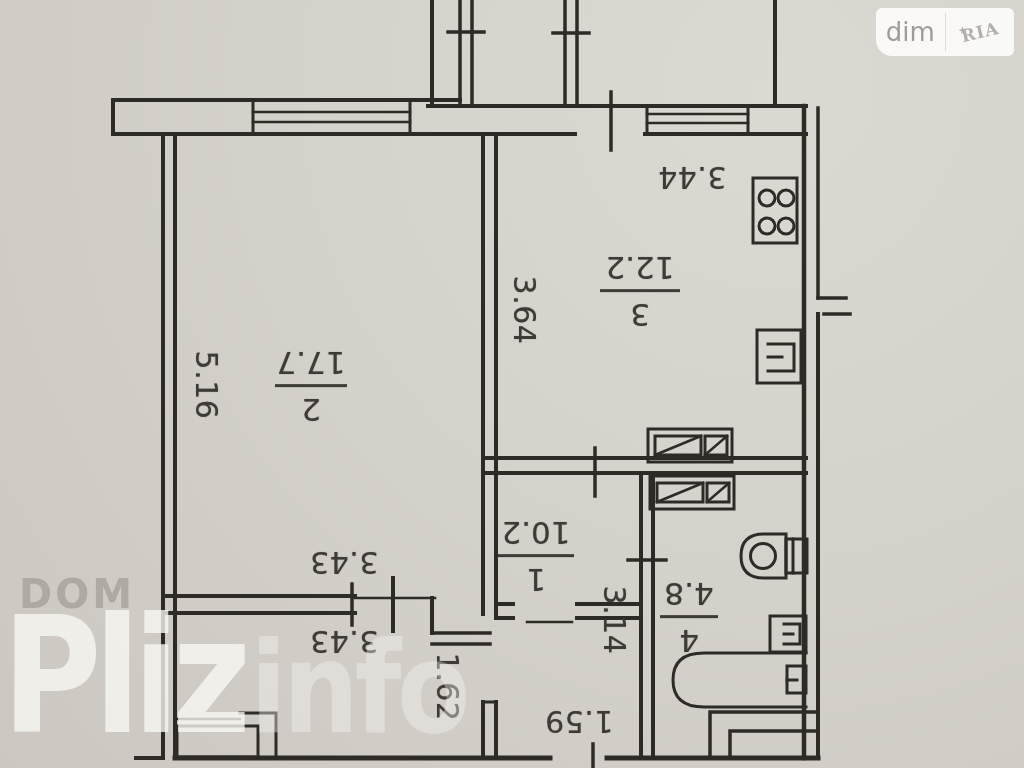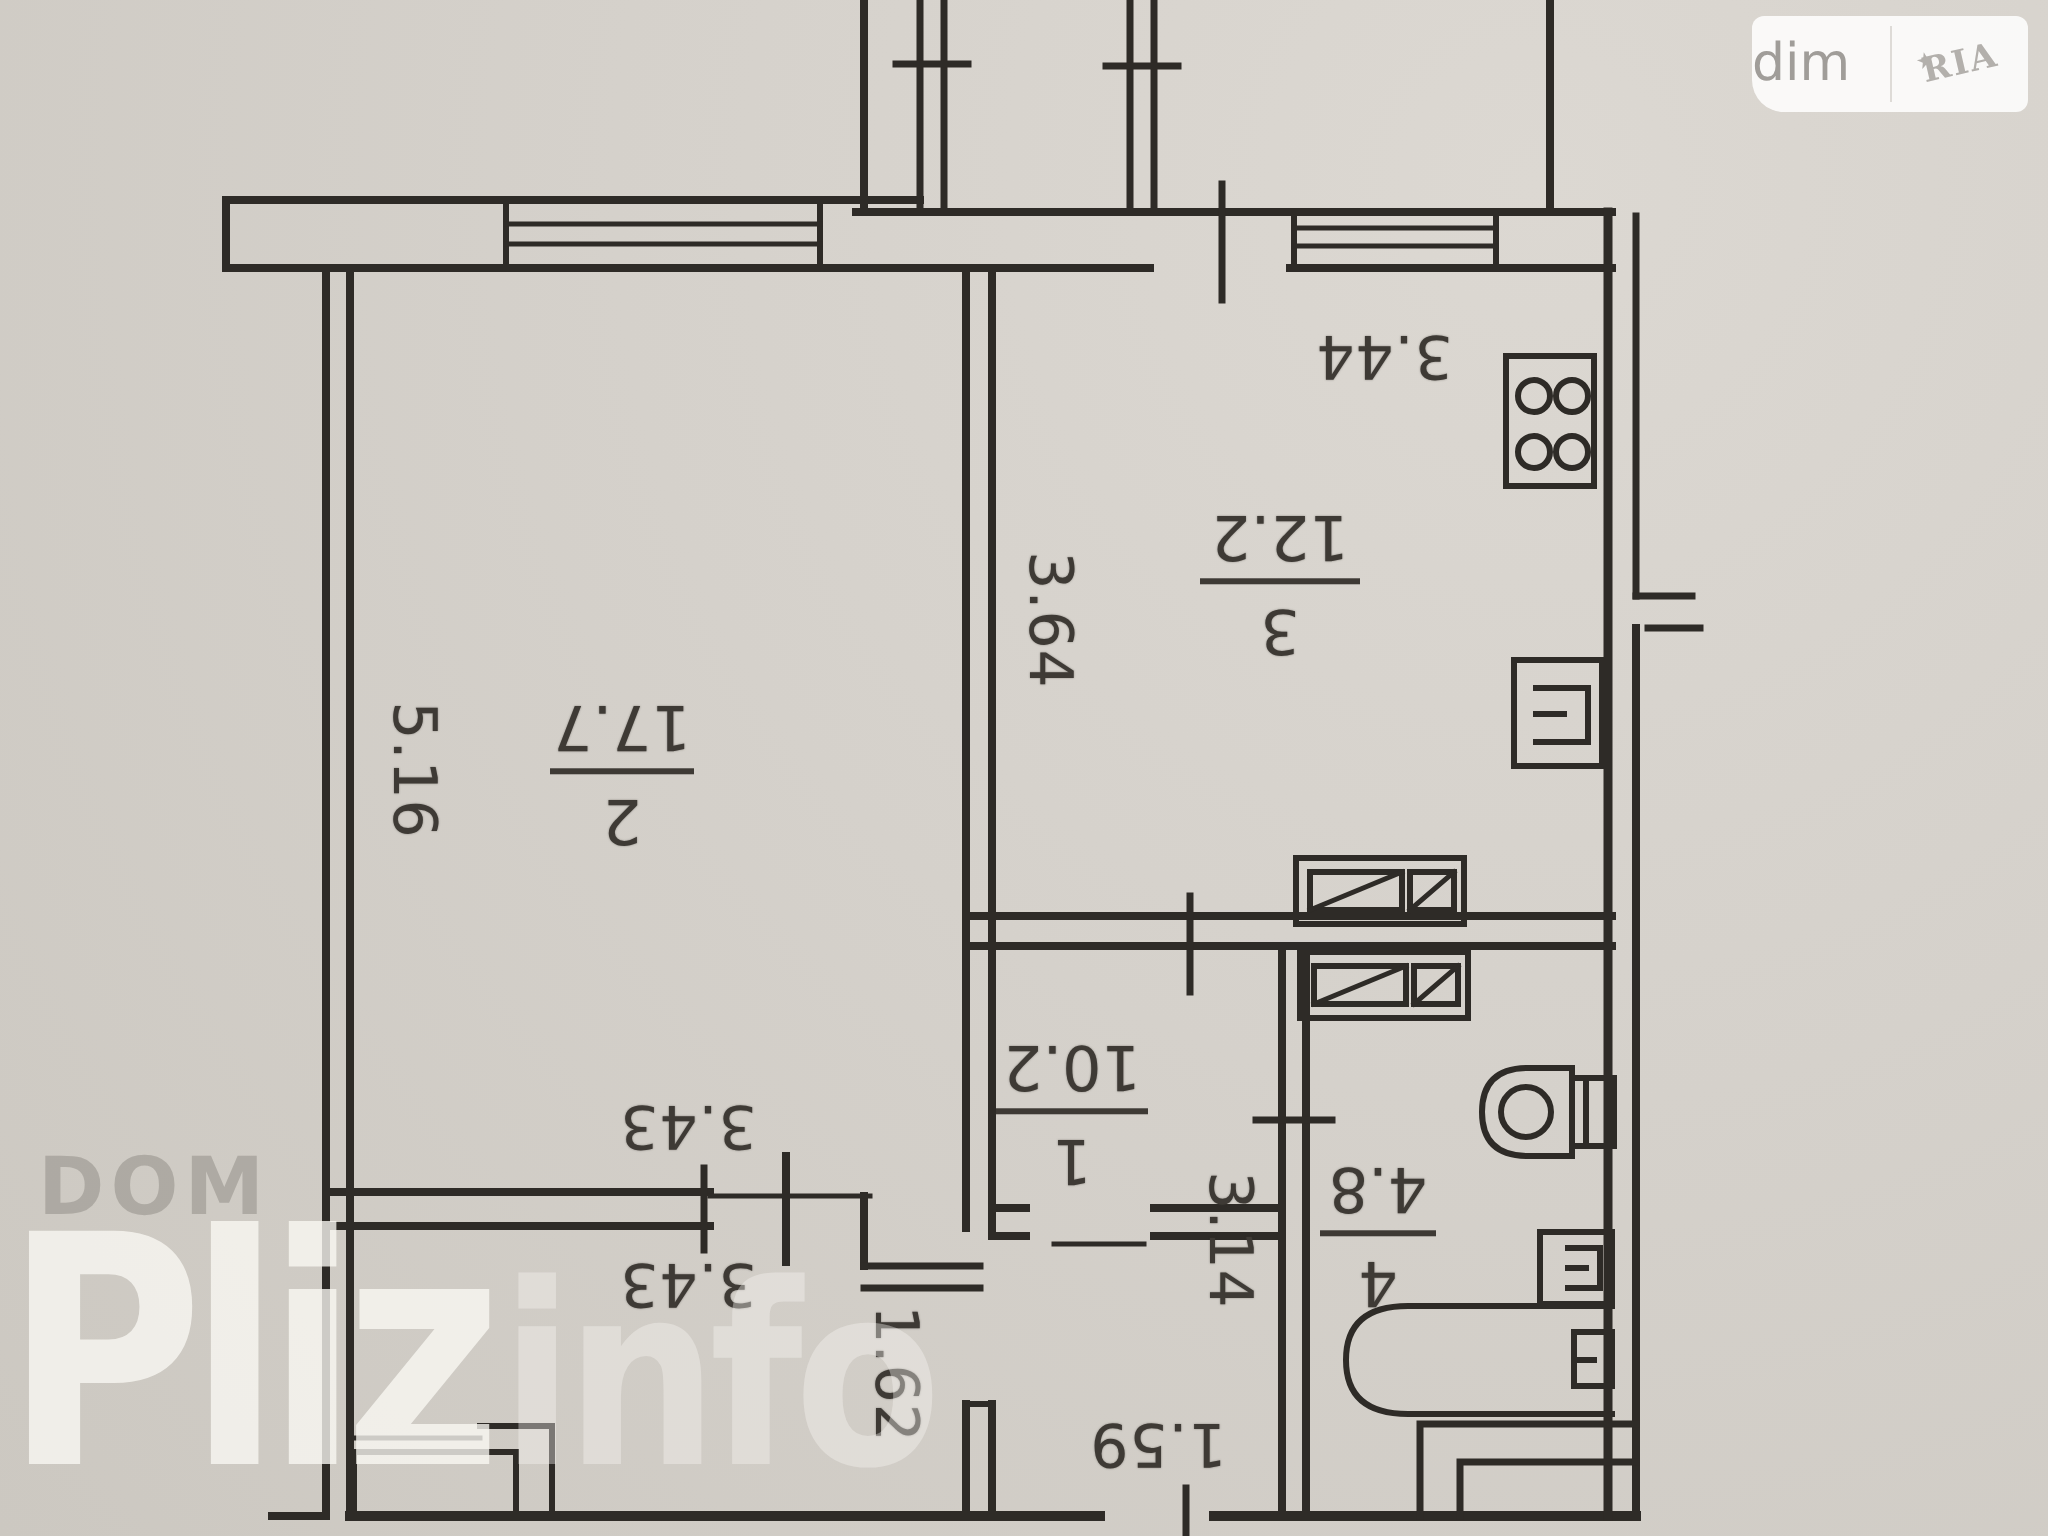--- a/index.html
+++ b/index.html
@@ -25,21 +25,21 @@
     text-shadow:0 0 1px rgba(62,58,53,.55);
   }
   .frac .bar{height:3px;background:#3e3a35;margin:4px auto;}
   
   #wm-dimria{
     position:absolute;left:876px;top:8px;width:138px;height:48px;
     background:rgba(255,255,255,.85);border-radius:6px 6px 6px 16px;
     display:flex;align-items:center;
   }
   #wm-dimria .cell-dim{
-    flex:1;text-align:left;color:#a09d99;font:26px "DejaVu Sans",sans-serif;
+    flex:1;text-align:center;color:#a09d99;font:26px "DejaVu Sans",sans-serif;
   }
   #wm-dimria .sep{width:1px;height:38px;background:#dedbd7;}
   #wm-dimria .cell-ria{flex:1;position:relative;text-align:center;}
   #wm-dimria .ria{
     display:inline-block;transform:rotate(-13deg);
     font:bold 17px "DejaVu Serif",serif;letter-spacing:1px;color:#b3b0ac;
   }
   #wm-dimria .star{
     position:absolute;left:12px;top:2px;font-size:11px;color:#b3b0ac;
     transform:rotate(-13deg);

